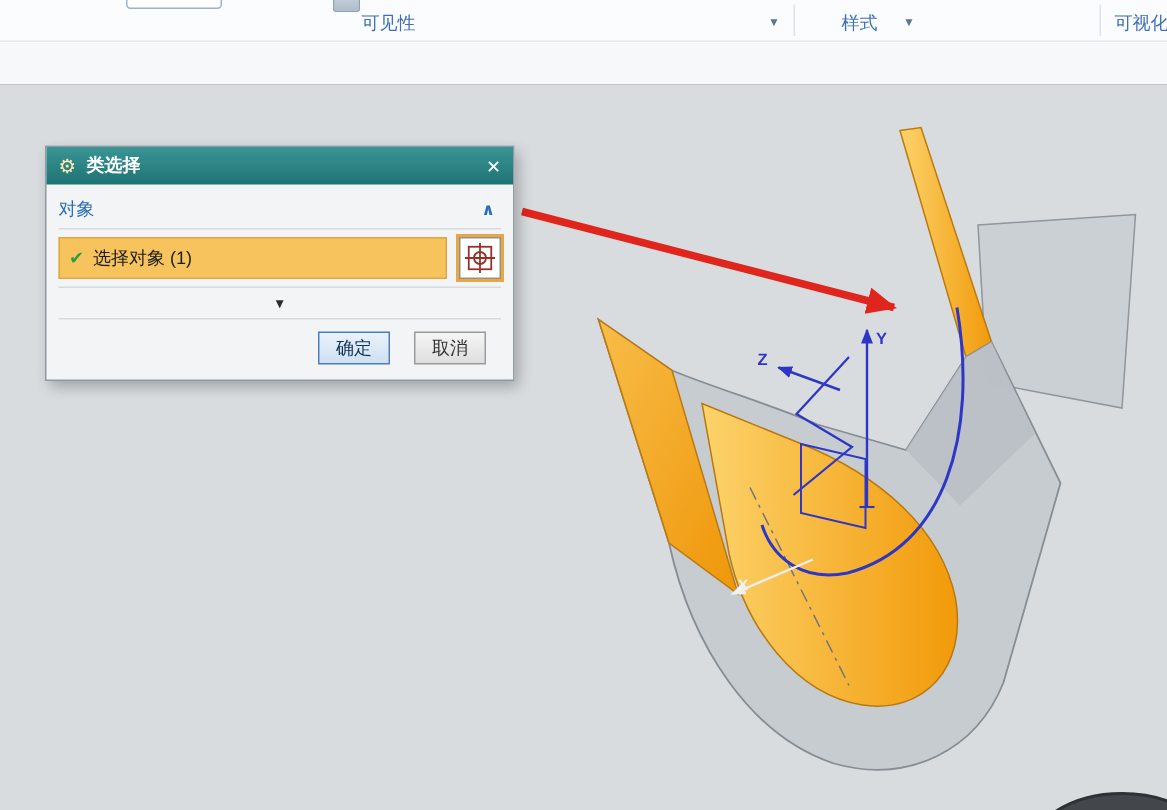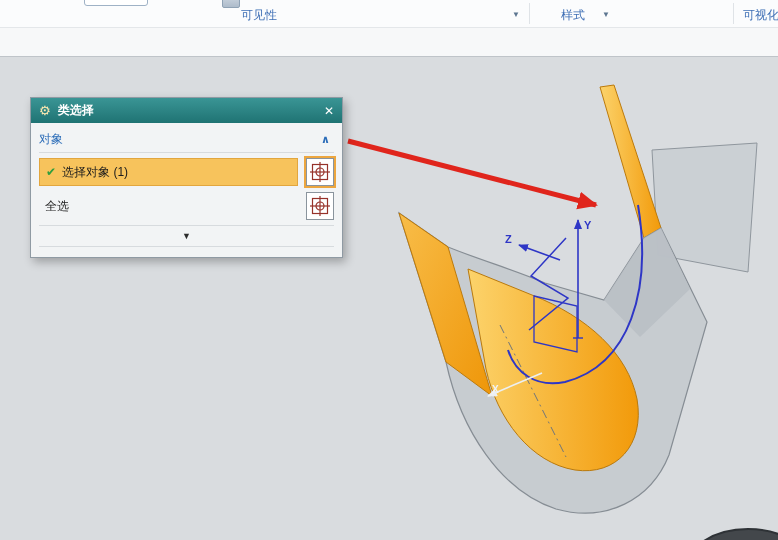--- a/index.html
+++ b/index.html
@@ -347,35 +347,29 @@
             <span class="chk">✔</span>
             <span>选择对象 (1)</span>
           </div>
           <div class="xbtn active">
             <svg viewBox="0 0 22 22">
                 <use href="#sym-xhair"></use>
               </svg>
           </div>
         </div>
 
-        <div class="obj-row">
-          <div class="obj-label-wrap">
-            <span>全选</span>
-          </div>
-          <div class="xbtn">
-            <svg viewBox="0 0 22 22">
-                <use href="#sym-xhair"></use>
-              </svg>
-          </div>
-        </div>
 
 
         <div class="hr"></div>
         <div class="collapse-bar">
           <span>▼</span>
         </div>
         <div class="hr"></div>
 
+        <div class="dlg-buttons">
+          <button class="btn ok">确定</button>
+          <button class="btn cancel">取消</button>
+        </div>
       </div>
     </div>
 
   </div>
 </div>
 
 </body></html>

